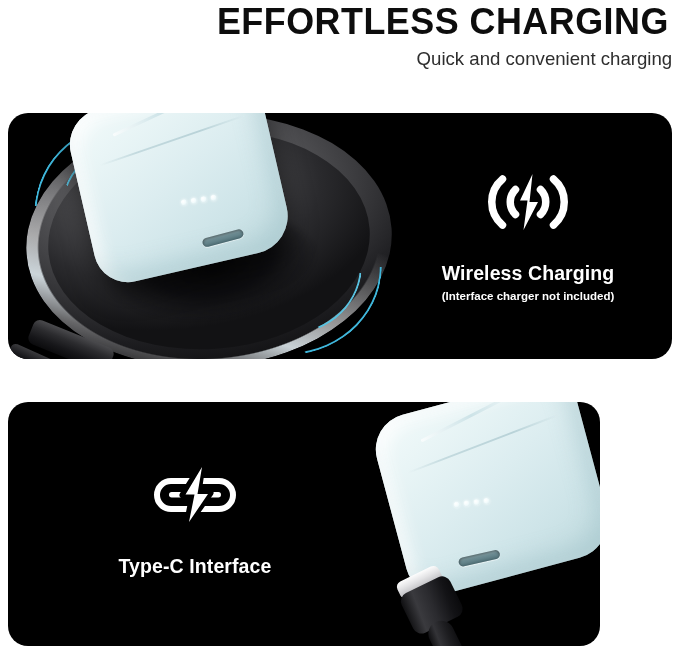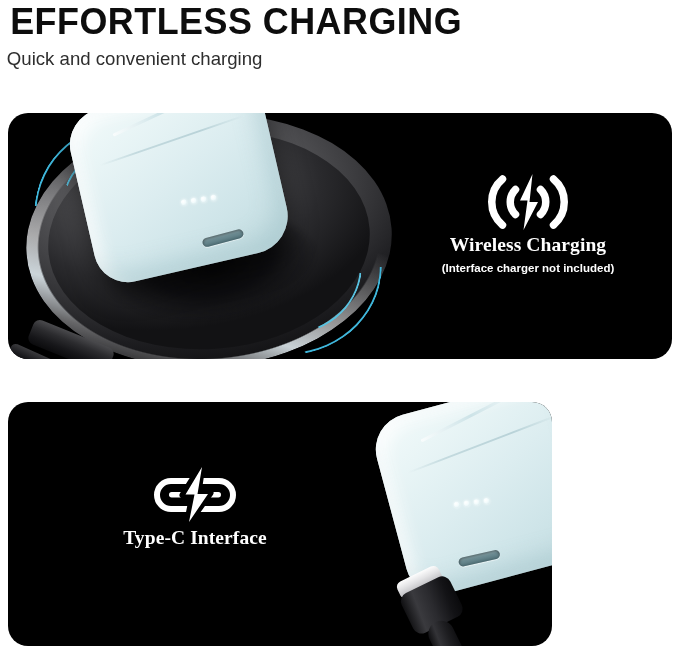--- a/index.html
+++ b/index.html
@@ -11,21 +11,21 @@
     background: #ffffff;
     font-family: "Liberation Sans", sans-serif;
     overflow: hidden;
     position: relative;
   }
 
   
   .header {
     width: 679px;
     padding-top: 2px;
-    text-align: left;
+    text-align: right;
   }
   .title {
     font-family: "Liberation Sans", sans-serif;
     font-size: 37px;
     font-weight: bold;
     letter-spacing: 0.5px;
     color: #0d0d0d;
     line-height: 40px;
     transform: scaleX(0.97);
   }
@@ -48,21 +48,21 @@
   }
   .panel-wireless {
     left: 8px;
     top: 113px;
     width: 664px;
     height: 246px;
   }
   .panel-typec {
     left: 8px;
     top: 402px;
-    width: 544px;
+    width: 592px;
     height: 244px;
   }
 
   
   .pad-scene {
     position: absolute;
     left: 0px;
     top: -28px;
     width: 400px;
     height: 300px;
@@ -312,26 +312,27 @@
   .feature-wireless { left: 390px; top: 58px; width: 260px; }
   .feature-typec { left: 52px; top: 62px; width: 270px; }
 
   .feature-icon {
     display: flex;
     justify-content: center;
     align-items: center;
     height: 62px;
   }
   .feature-label {
-    font-family: Liberation Serif, serif;
+    font-family: Liberation Sans, sans-serif;
     font-weight: bold;
     font-size: 19.5px;
     letter-spacing: 0.1px;
     line-height: 24px;
     color: #ffffff;
+    margin-top: 28px;
   }
   .feature-note {
     font-family: "Liberation Sans", sans-serif;
     font-weight: bold;
     font-size: 11.5px;
     line-height: 16px;
     color: #ffffff;
     margin-top: 3px;
   }
 </style>

